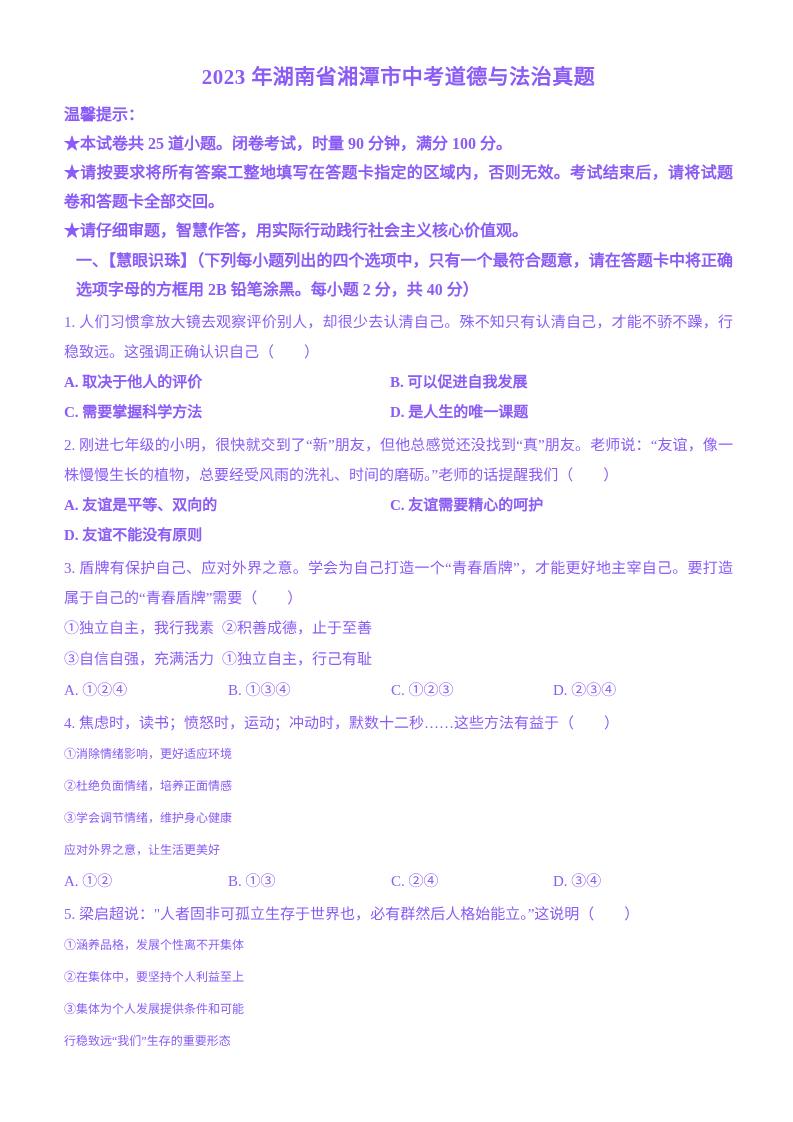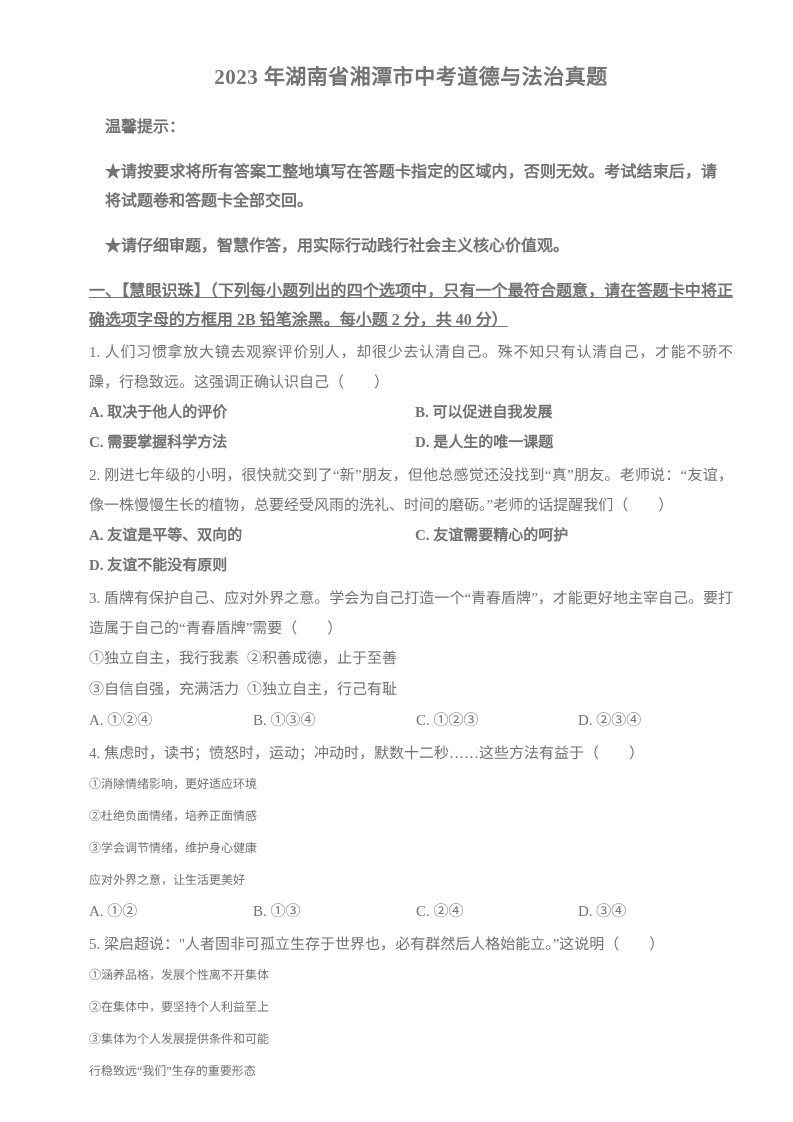--- a/index.html
+++ b/index.html
@@ -6,47 +6,46 @@
     margin: 0;
     padding: 0;
     background: #ffffff;
   }
   .page {
     position: relative;
     width: 793px;
     height: 1122px;
     box-sizing: border-box;
     background: #ffffff;
-    padding: 58px 60px 0 89px;
+    padding: 58px 60px 0 64px;
     font-family: "Liberation Serif", "DejaVu Serif", serif;
-    color: #737373;
+    color: #8b5cf6;
     overflow: hidden;
   }
   .title {
     font-size: 21px;
     font-weight: bold;
     text-align: center;
     line-height: 38px;
     margin: 0 0 4px 0;
     letter-spacing: 0.5px;
   }
   .bold-p {
     font-size: 16px;
     font-weight: bold;
     line-height: 29px;
-    margin: 16px;
+    margin: 0;
     text-align: justify;
   }
   .section-p {
     font-size: 16px;
     font-weight: bold;
     line-height: 29px;
-    margin: 1px 0 2px 0;
+    margin: 1px 0 2px 12px;
     text-align: justify;
-    text-decoration: underline;
   }
   .q {
     margin-top: 3px;
   }
   .stem {
     font-size: 15px;
     line-height: 30px;
     margin: 0;
     text-align: justify;
   }
@@ -79,20 +78,21 @@
   }
 </style>
 </head>
 <body>
 
 <div class="page">
 
   <h1 class="title">2023 年湖南省湘潭市中考道德与法治真题</h1>
 
   <p class="bold-p">温馨提示：</p>
+  <p class="bold-p">★本试卷共 25 道小题。闭卷考试，时量 90 分钟，满分 100 分。</p>
   <p class="bold-p">★请按要求将所有答案工整地填写在答题卡指定的区域内，否则无效。考试结束后，请将试题卷和答题卡全部交回。</p>
   <p class="bold-p">★请仔细审题，智慧作答，用实际行动践行社会主义核心价值观。</p>
 
   <p class="section-p">一、【慧眼识珠】（下列每小题列出的四个选项中，只有一个最符合题意，请在答题卡中将正确选项字母的方框用 2B 铅笔涂黑。每小题 2 分，共 40 分）</p>
 
   <div class="q">
     <p class="stem">1. 人们习惯拿放大镜去观察评价别人，却很少去认清自己。殊不知只有认清自己，才能不骄不躁，行稳致远。这强调正确认识自己（　　）</p>
     <div class="opts two">
       <span class="opt-cell">A. 取决于他人的评价</span>
       <span class="opt-cell">B. 可以促进自我发展</span>

